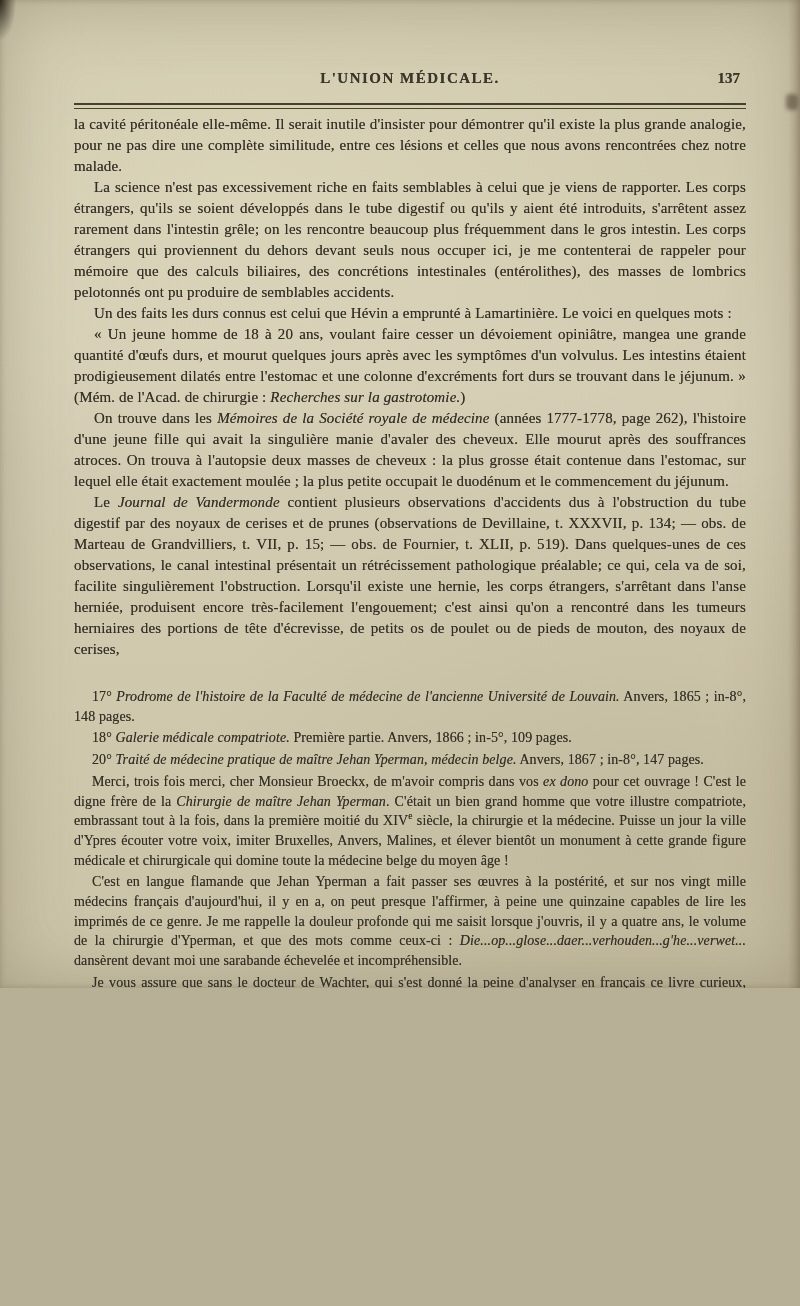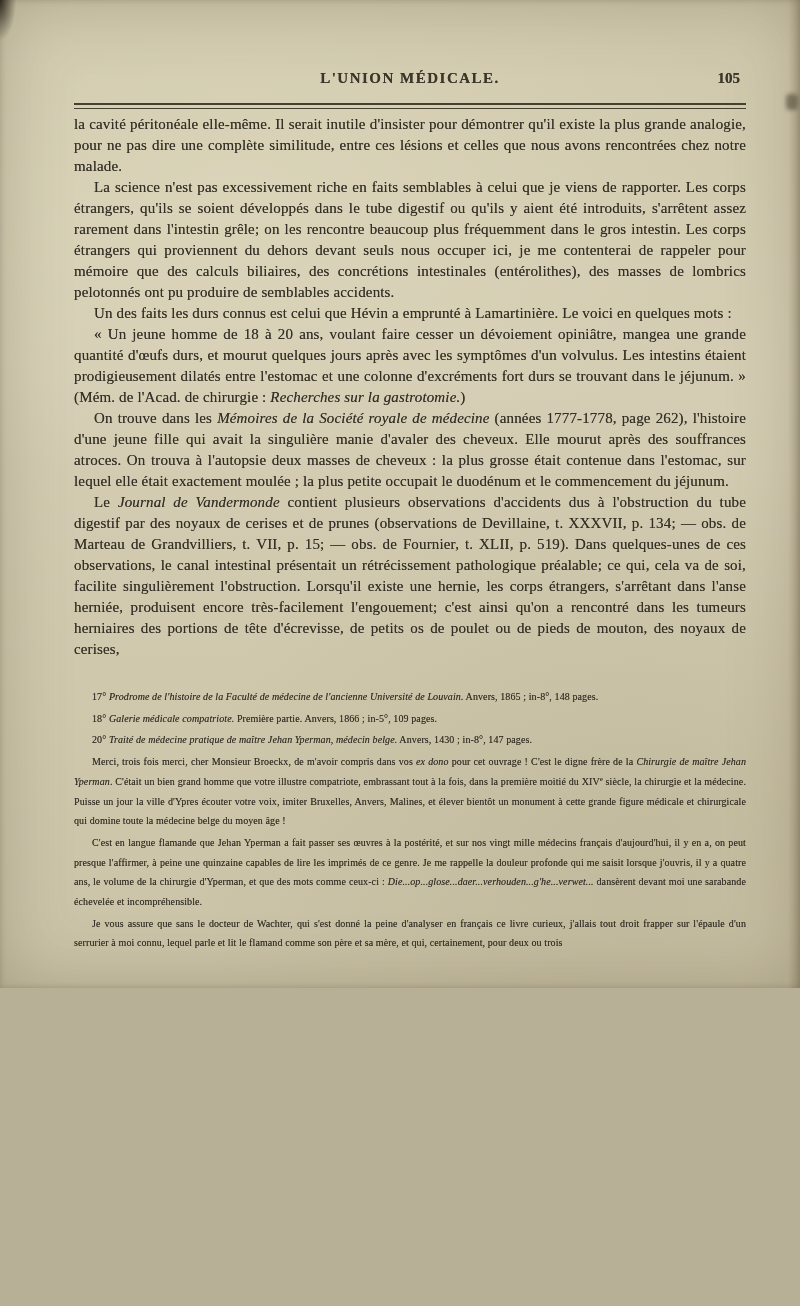--- a/index.html
+++ b/index.html
@@ -70,21 +70,21 @@
     font-size: 15px;
     line-height: 21px;
     text-align: justify;
     letter-spacing: 0.15px;
     text-shadow: 0 0 0.5px rgba(48,42,32,0.65);
   }
   .article p { margin: 0; text-indent: 20px; }
   .article p.no-indent { text-indent: 0; }
   .review {
     margin-top: 27px;
-    font-size: 10px;
+    font-size: 14px;
     line-height: 19.7px;
     text-align: justify;
     letter-spacing: 0.1px;
     text-shadow: 0 0 0.5px rgba(48,42,32,0.6);
   }
   .review p { margin: 0 0 2px 0; text-indent: 18px; }
   sup { font-size: 0.68em; line-height: 0; }
   i { }
 </style>
 </head>
@@ -92,37 +92,37 @@
 
 <div class="page">
   <div class="artifact-corner"></div>
   <div class="artifact-right"></div>
   <div class="edge-right"></div>
 
   <div class="col">
 
     <div class="masthead">
       <div class="journal-title">L'UNION MÉDICALE.</div>
-      <div class="page-number">105</div>
+      <div class="page-number">137</div>
     </div>
 
     <div class="rule"></div>
 
     <div class="article">
       <p class="no-indent"><span>la cavité péritonéale elle-même. Il serait inutile d'insister pour démontrer qu'il existe la plus grande analogie, pour ne pas dire une complète similitude, entre ces lésions et celles que nous avons rencontrées chez notre malade.</span></p>
       <p><span>La science n'est pas excessivement riche en faits semblables à celui que je viens de rapporter. Les corps étrangers, qu'ils se soient développés dans le tube digestif ou qu'ils y aient été introduits, s'arrêtent assez rarement dans l'intestin grêle; on les rencontre beaucoup plus fréquemment dans le gros intestin. Les corps étrangers qui proviennent du dehors devant seuls nous occuper ici, je me contenterai de rappeler pour mémoire que des calculs biliaires, des concrétions intestinales (entérolithes), des masses de lombrics pelotonnés ont pu produire de semblables accidents.</span></p>
       <p><span>Un des faits les durs connus est celui que Hévin a emprunté à Lamartinière. Le voici en quelques mots :</span></p>
       <p><span>« Un jeune homme de 18 à 20 ans, voulant faire cesser un dévoiement opiniâtre, mangea une grande quantité d'œufs durs, et mourut quelques jours après avec les symptômes d'un volvulus. Les intestins étaient prodigieusement dilatés entre l'estomac et une colonne d'excréments fort durs se trouvant dans le jéjunum. » (Mém. de l'Acad. de chirurgie : </span><i>Recherches sur la gastrotomie.</i><span>)</span></p>
       <p><span>On trouve dans les </span><i>Mémoires de la Société royale de médecine</i><span> (années 1777-1778, page 262), l'histoire d'une jeune fille qui avait la singulière manie d'avaler des cheveux. Elle mourut après des souffrances atroces. On trouva à l'autopsie deux masses de cheveux : la plus grosse était contenue dans l'estomac, sur lequel elle était exactement moulée ; la plus petite occupait le duodénum et le commencement du jéjunum.</span></p>
       <p><span>Le </span><i>Journal de Vandermonde</i><span> contient plusieurs observations d'accidents dus à l'obstruction du tube digestif par des noyaux de cerises et de prunes (observations de Devillaine, t. XXXVII, p. 134; — obs. de Marteau de Grandvilliers, t. VII, p. 15; — obs. de Fournier, t. XLII, p. 519). Dans quelques-unes de ces observations, le canal intestinal présentait un rétrécissement pathologique préalable; ce qui, cela va de soi, facilite singulièrement l'obstruction. Lorsqu'il existe une hernie, les corps étrangers, s'arrêtant dans l'anse herniée, produisent encore très-facilement l'engouement; c'est ainsi qu'on a rencontré dans les tumeurs herniaires des portions de tête d'écrevisse, de petits os de poulet ou de pieds de mouton, des noyaux de cerises,</span></p>
     </div>
 
     <div class="review">
       <p><span>17° </span><i>Prodrome de l'histoire de la Faculté de médecine de l'ancienne Université de Louvain.</i><span> Anvers, 1865 ; in-8°, 148 pages.</span></p>
       <p><span>18° </span><i>Galerie médicale compatriote.</i><span> Première partie. Anvers, 1866 ; in-5°, 109 pages.</span></p>
-      <p><span>20° </span><i>Traité de médecine pratique de maître Jehan Yperman, médecin belge.</i><span> Anvers, 1430 ; in-8°, 147 pages.</span></p>
+      <p><span>20° </span><i>Traité de médecine pratique de maître Jehan Yperman, médecin belge.</i><span> Anvers, 1867 ; in-8°, 147 pages.</span></p>
       <p><span>Merci, trois fois merci, cher Monsieur Broeckx, de m'avoir compris dans vos </span><i>ex dono</i><span> pour cet ouvrage ! C'est le digne frère de la </span><i>Chirurgie de maître Jehan Yperman</i><span>. C'était un bien grand homme que votre illustre compatriote, embrassant tout à la fois, dans la première moitié du XIV</span><sup>e</sup><span> siècle, la chirurgie et la médecine. Puisse un jour la ville d'Ypres écouter votre voix, imiter Bruxelles, Anvers, Malines, et élever bientôt un monument à cette grande figure médicale et chirurgicale qui domine toute la médecine belge du moyen âge !</span></p>
       <p><span>C'est en langue flamande que Jehan Yperman a fait passer ses œuvres à la postérité, et sur nos vingt mille médecins français d'aujourd'hui, il y en a, on peut presque l'affirmer, à peine une quinzaine capables de lire les imprimés de ce genre. Je me rappelle la douleur profonde qui me saisit lorsque j'ouvris, il y a quatre ans, le volume de la chirurgie d'Yperman, et que des mots comme ceux-ci : </span><i>Die...op...glose...daer...verhouden...g'he...verwet...</i><span> dansèrent devant moi une sarabande échevelée et incompréhensible.</span></p>
       <p><span>Je vous assure que sans le docteur de Wachter, qui s'est donné la peine d'analyser en français ce livre curieux, j'allais tout droit frapper sur l'épaule d'un serrurier à moi connu, lequel parle et lit le flamand comme son père et sa mère, et qui, certainement, pour deux ou trois</span></p>
     </div>
 
   </div>
 </div>
 
 </body></html>

